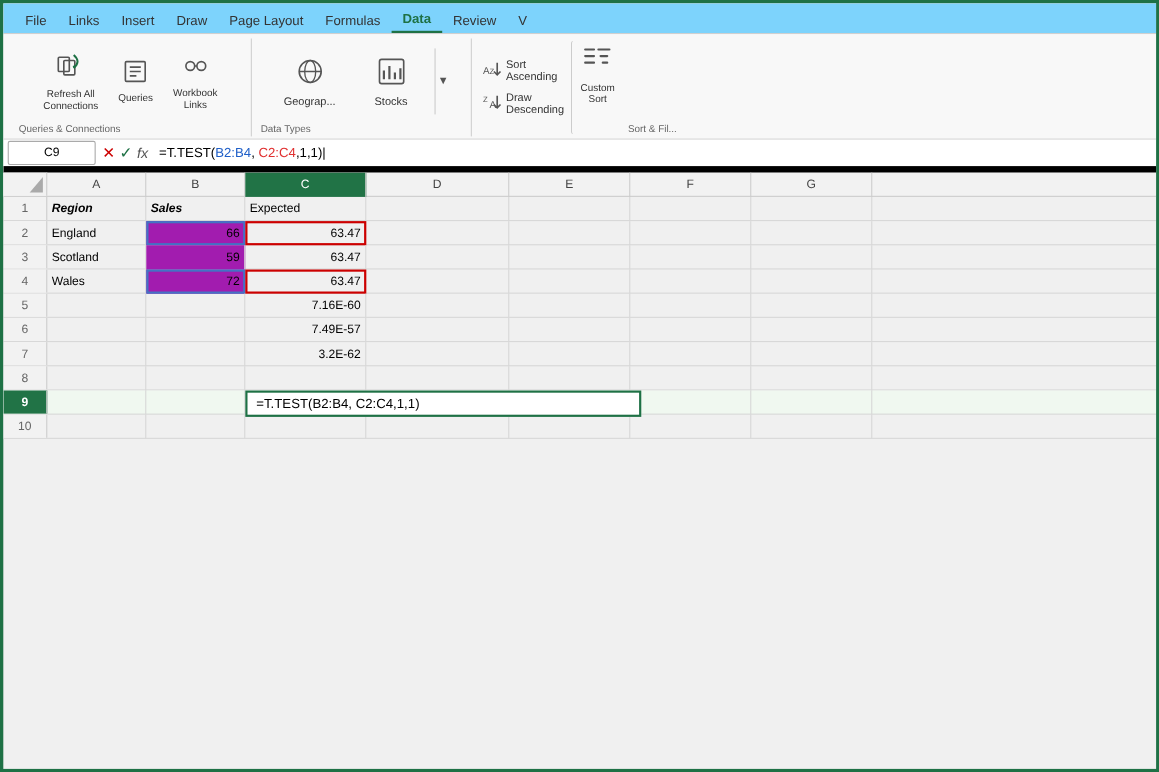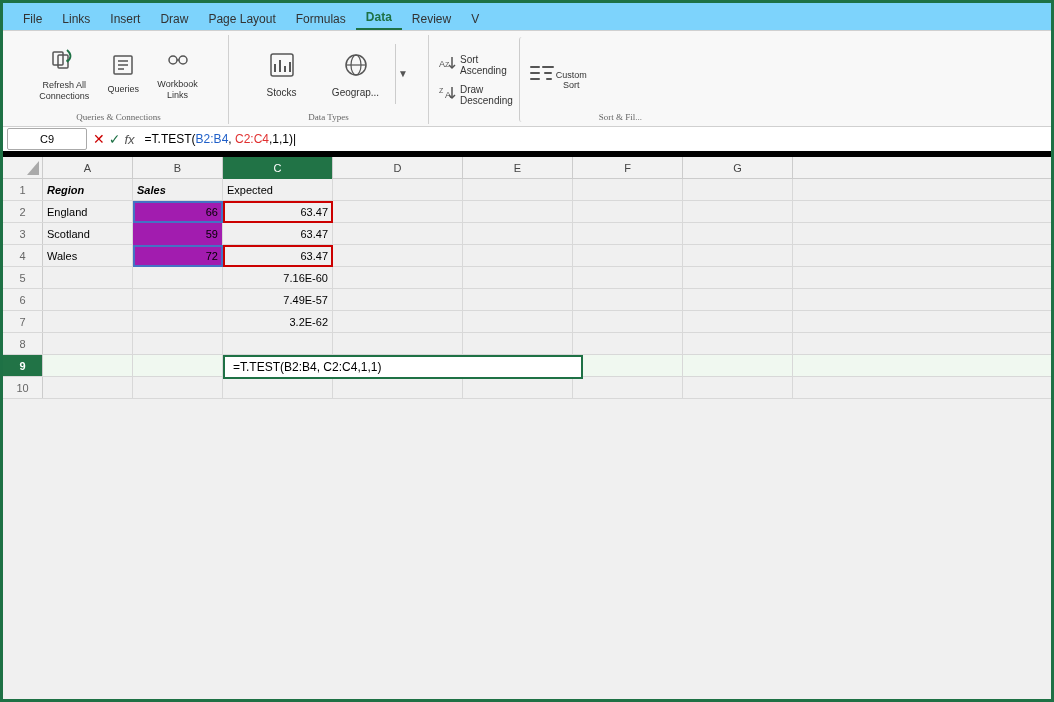--- a/index.html
+++ b/index.html
@@ -42,24 +42,23 @@
       display: flex;
       flex-direction: column;
       border-right: 1px solid #d0d0d0;
       padding: 2px 8px;
       min-width: 60px;
     }
     .ribbon-group:last-child { border-right: none; }
     .ribbon-group-label {
       font-size: 9px;
       color: #666;
-      text-align: center;
+      text-align: left;
       margin-top: auto;
       padding-top: 2px;
-      font-family: Liberation Serif, serif;
     }
     .ribbon-buttons {
       display: flex;
       flex: 1;
       align-items: center;
       justify-content: center;
       gap: 4px;
     }
     .ribbon-btn {
       display: flex;
@@ -114,21 +113,21 @@
       gap: 3px;
       padding: 1px 2px;
       cursor: pointer;
       border-radius: 2px;
     }
     .sort-icon { font-size: 13px; color: #555; }
     .sort-text { font-size: 10px; color: #333; }
 
     .custom-sort-btn {
       display: flex;
-      flex-direction: row;
+      flex-direction: column;
       align-items: center;
       padding: 4px 8px;
       cursor: pointer;
       border-radius: 3px;
       border-left: 1px solid #ccc;
     }
     .custom-sort-icon { font-size: 22px; color: #555; }
     .custom-sort-label { font-size: 9px; color: #333; text-align: center; }
 
     
@@ -339,38 +338,38 @@
       </div>
     </div>
     <div class="ribbon-group-label">Queries &amp; Connections</div>
   </div>
 
   <div class="ribbon-group" style="min-width:200px;">
     <div class="ribbon-buttons" style="position:relative;">
       <div class="data-type-btn">
         <div class="dt-icon">
           <svg width="30" height="30" viewBox="0 0 30 30" fill="none">
+            <circle cx="15" cy="15" r="10" fill="none" stroke="#555" stroke-width="1.5"></circle>
+            <ellipse cx="15" cy="15" rx="5" ry="10" fill="none" stroke="#555" stroke-width="1.2"></ellipse>
+            <line x1="5" y1="15" x2="25" y2="15" stroke="#555" stroke-width="1.2"></line>
+          </svg>
+        </div>
+        <div class="dt-label">Geograp...</div>
+      </div>
+      <div class="data-type-btn">
+        <div class="dt-icon">
+          <svg width="30" height="30" viewBox="0 0 30 30" fill="none">
             <rect x="4" y="4" width="22" height="22" rx="2" fill="none" stroke="#555" stroke-width="1.5"></rect>
             <line x1="8" y1="22" x2="8" y2="14" stroke="#555" stroke-width="2"></line>
             <line x1="13" y1="22" x2="13" y2="10" stroke="#555" stroke-width="2"></line>
             <line x1="18" y1="22" x2="18" y2="16" stroke="#555" stroke-width="2"></line>
             <line x1="23" y1="22" x2="23" y2="12" stroke="#555" stroke-width="2"></line>
           </svg>
         </div>
         <div class="dt-label">Stocks</div>
-      </div>
-      <div class="data-type-btn">
-        <div class="dt-icon">
-          <svg width="30" height="30" viewBox="0 0 30 30" fill="none">
-            <circle cx="15" cy="15" r="10" fill="none" stroke="#555" stroke-width="1.5"></circle>
-            <ellipse cx="15" cy="15" rx="5" ry="10" fill="none" stroke="#555" stroke-width="1.2"></ellipse>
-            <line x1="5" y1="15" x2="25" y2="15" stroke="#555" stroke-width="1.2"></line>
-          </svg>
-        </div>
-        <div class="dt-label">Geograp...</div>
       </div>
       <div class="data-type-expand">▼</div>
     </div>
     <div class="ribbon-group-label">Data Types</div>
   </div>
 
   <div class="ribbon-group" style="min-width:220px; flex-direction:row; align-items:stretch; gap:4px;">
     <div style="display:flex;flex-direction:column;justify-content:center;gap:6px;flex:1;">
       <div class="sort-row">
         <span class="sort-icon">

